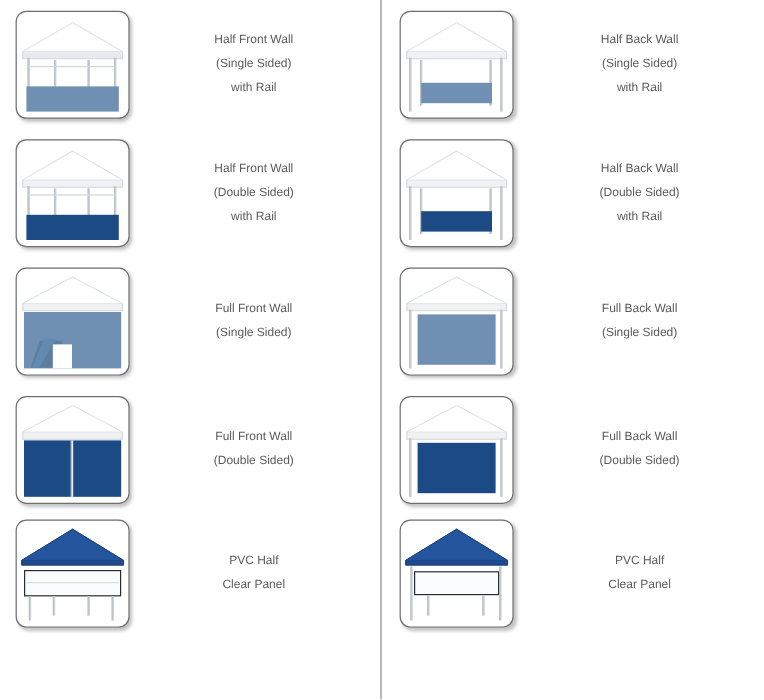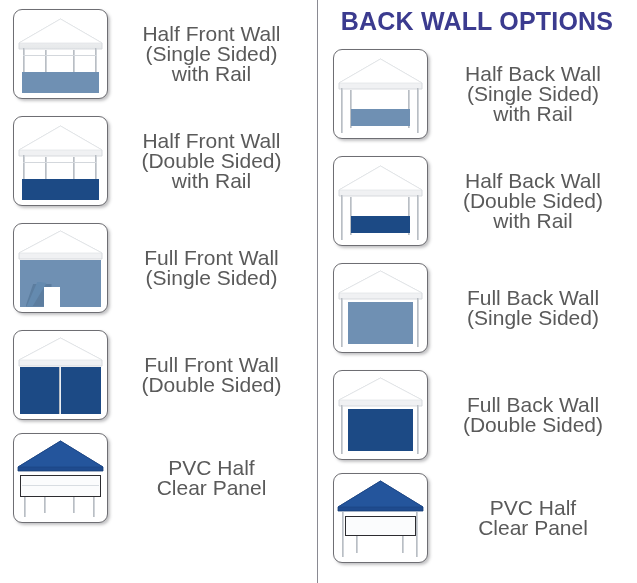--- a/index.html
+++ b/index.html
@@ -76,21 +76,21 @@
     background: #ffffff;
     border: 1.6px solid #6e6e73;
     border-radius: 9px;
     box-shadow: 2px 2px 3px rgba(120,120,125,0.45);
     overflow: hidden;
   }
   .label {
     flex: 1;
     text-align: center;
     color: #5a5a5a;
-    font-size: 21px;
+    font-size: 10px;
     line-height: 20px;
     padding-right: 14px;
     font-family: "Liberation Sans", sans-serif;
   }
   .label .ln { display: block; }
 
   
   .art { position: absolute; inset: 0; }
   .canopy {
     position: absolute;
@@ -264,21 +264,20 @@
         <div class="label">
           <span class="ln">PVC Half</span>
           <span class="ln">Clear Panel</span>
         </div>
       </div>
 
     </div>
   </div>
 
   <div class="column right">
-    <div class="col-title">BACK WALL OPTIONS</div>
     <div class="rows">
 
       <div class="row">
         <div class="thumb-wrap">
           <div class="thumb">
             <div class="art">
               <div class="canopy">
                 <svg viewBox="0 0 85 32" preserveAspectRatio="none">
                   <path d="M42.5 1 L84 25 L84 31 L1 31 L1 25 Z" fill="#f0f1f3" stroke="#d2d6da" stroke-width="0.9"></path>
                   <path d="M42.5 1 L84 25 L1 25 Z" fill="#ffffff" stroke="#dfe2e5" stroke-width="0.7"></path>

